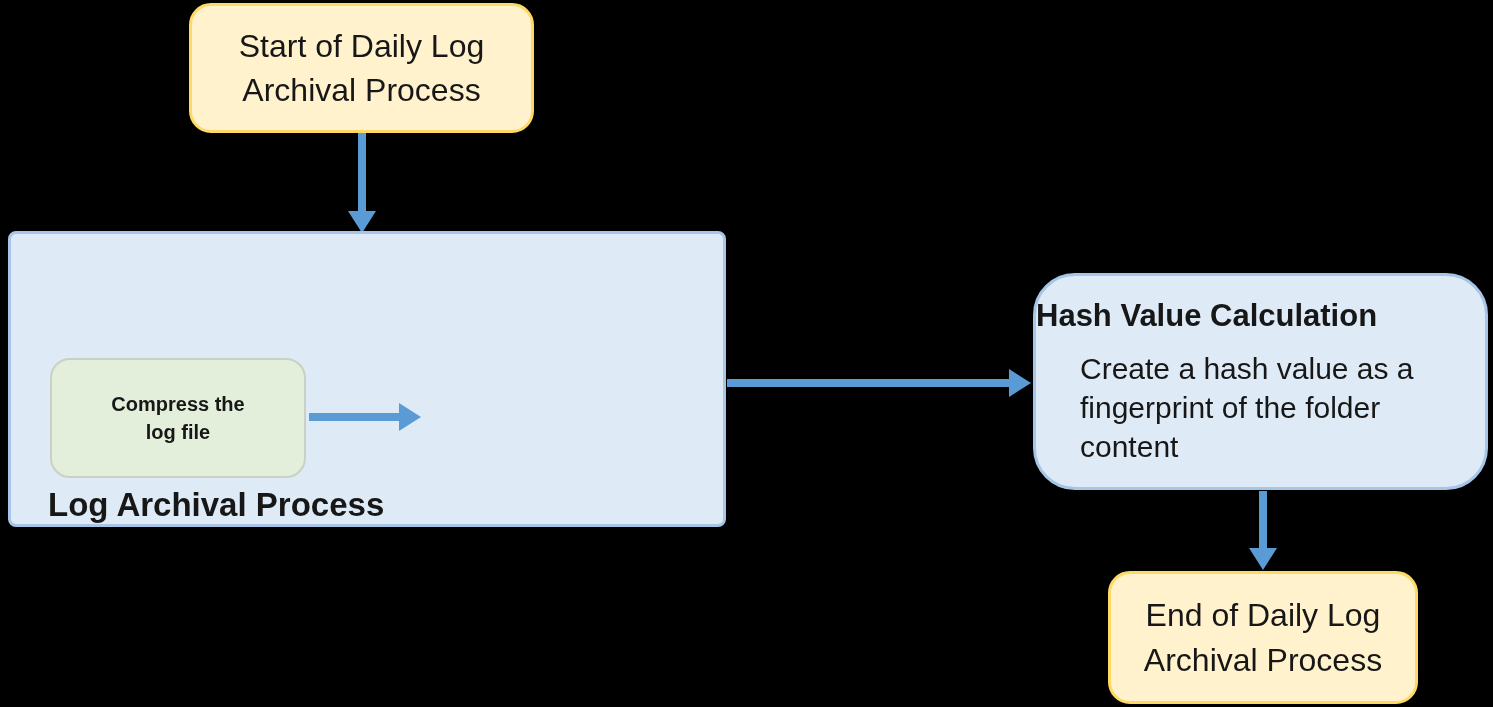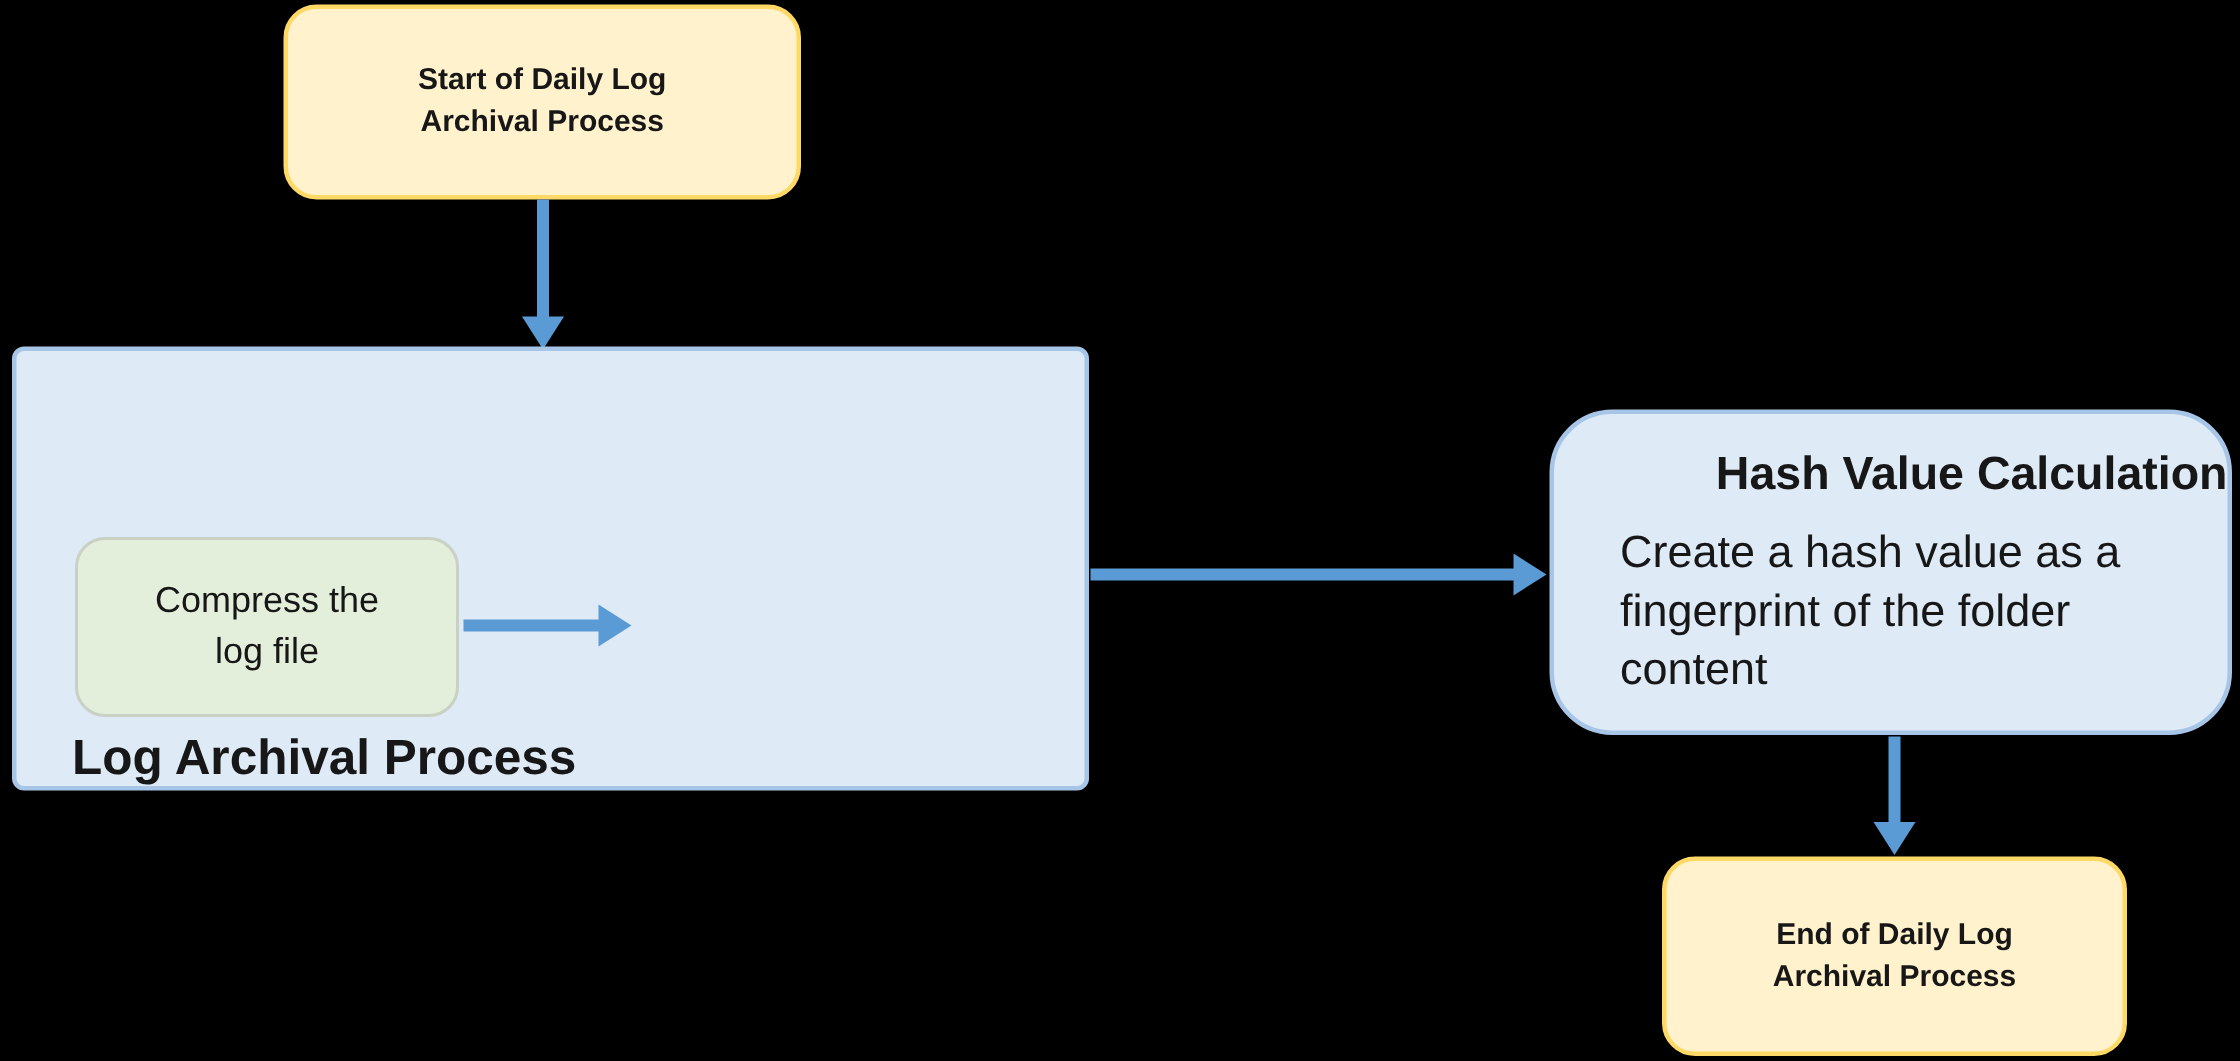--- a/index.html
+++ b/index.html
@@ -24,22 +24,22 @@
   .terminal {
     background: #FFF2CC;
     border: 3px solid #FFD966;
     border-radius: 22px;
     display: flex;
     align-items: center;
     justify-content: center;
     text-align: center;
   }
   .terminal .label {
-    font-size: 20px;
-    font-weight: bold;
+    font-size: 32px;
+    font-weight: normal;
     line-height: 1.38;
     white-space: pre-line;
   }
   
   .container-box {
     background: #DEEAF6;
     border: 3px solid #A7C6E7;
     border-radius: 42px;
   }
   .container-box .title {
@@ -51,40 +51,39 @@
   .step {
     background: #E3EFDA;
     border: 2px solid #C9D0C4;
     border-radius: 20px;
     display: flex;
     align-items: center;
     justify-content: center;
     text-align: center;
   }
   .step .label {
-    font-size: 24px;
-    font-weight: normal;
+    font-size: 20px;
+    font-weight: bold;
     line-height: 1.42;
     white-space: pre-line;
   }
   #node-start { left: 189px; top: 3px; width: 345px; height: 130px; }
   #node-end   { left: 1108px; top: 571px; width: 310px; height: 133px; }
 
   #node-process { left: 8px; top: 231px; width: 718px; height: 296px; border-radius: 8px; }
   #node-process .title { left: 37px; top: 252px; font-size: 33px; }
 
   #node-compress { left: 50px;  top: 358px; width: 256px; height: 120px; }
   #node-sign     { left: 423px; top: 358px; width: 262px; height: 120px; }
 
   #node-hash { left: 1033px; top: 273px; width: 455px; height: 217px; }
   #node-hash .title {
     left: 0; right: 0; top: 22px;
-    text-align: right;
+    text-align: left;
     font-size: 31px;
-    padding-left: 40px;
   }
   #node-hash .body {
     position: absolute;
     left: 44px; right: 36px; top: 73px;
     font-size: 30px;
     font-weight: normal;
     line-height: 1.3;
     white-space: pre-line;
     text-align: left;
   }

